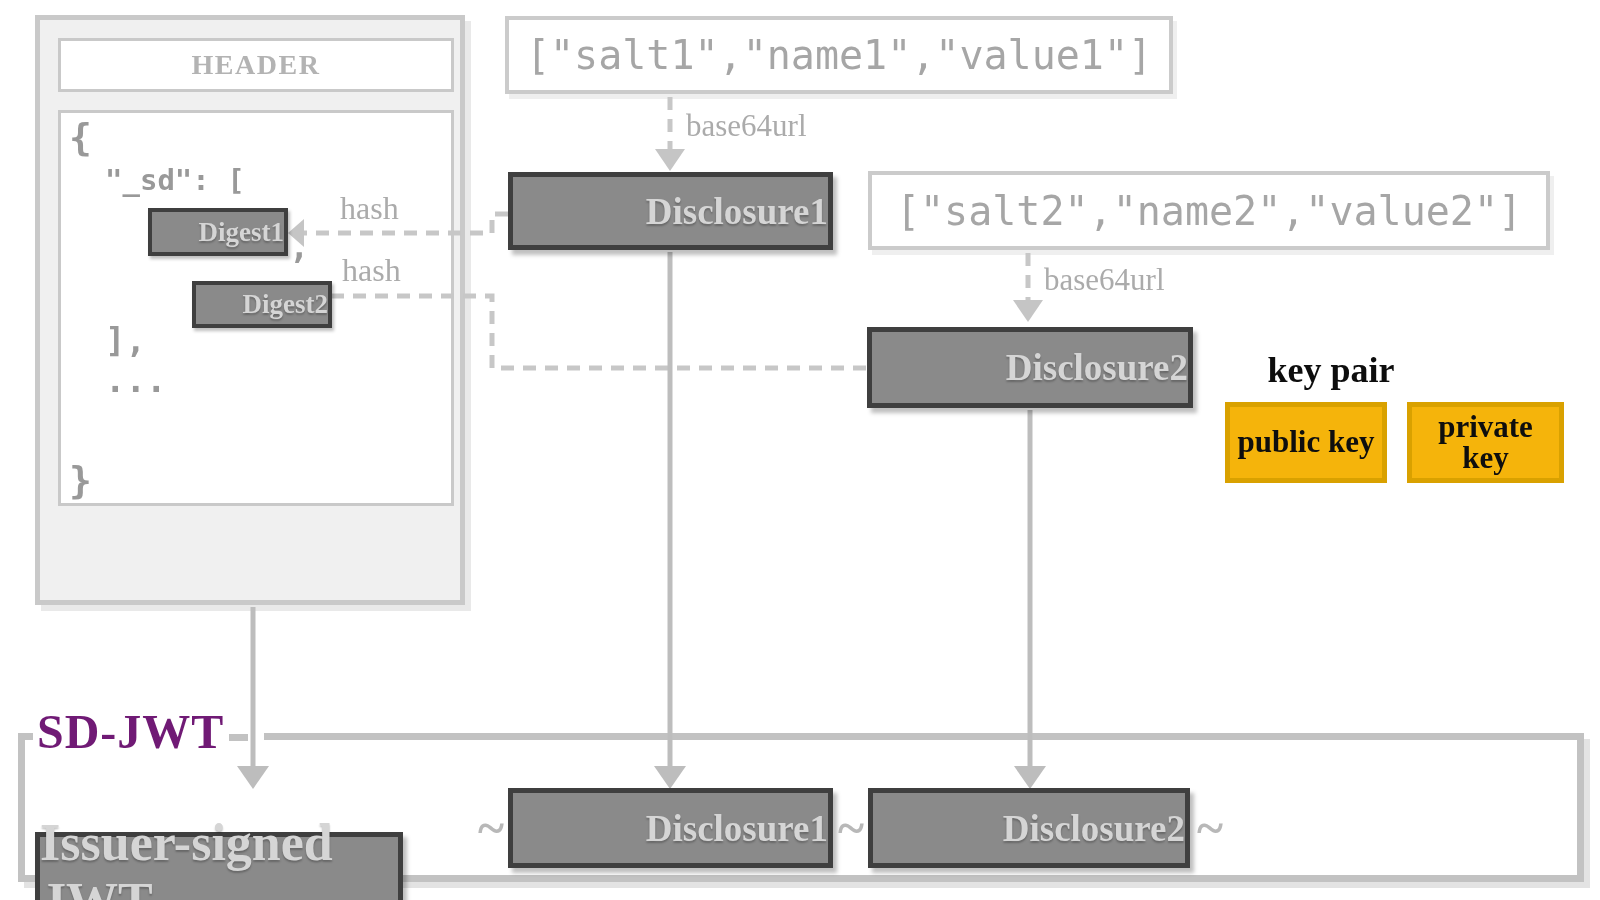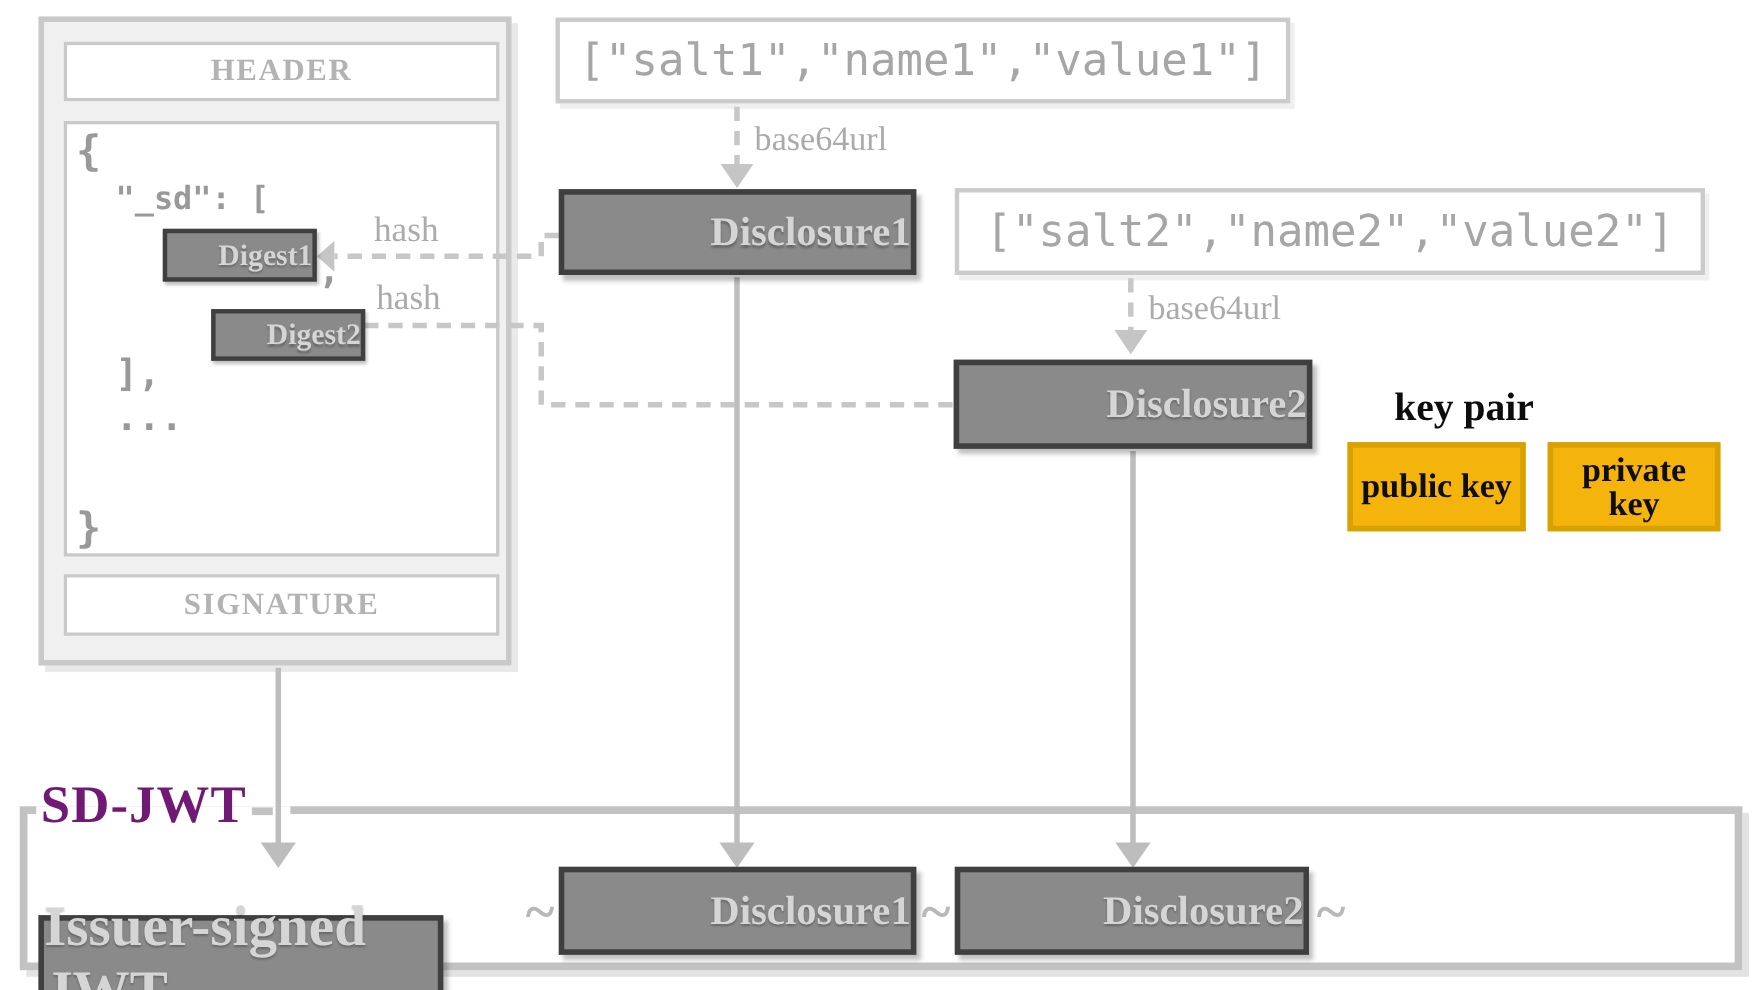--- a/index.html
+++ b/index.html
@@ -91,23 +91,20 @@
       </div>
       <span class="abs code" style="left:228px;top:113px;font-size:34px;">,</span>
       <div class="abs dark-box digest" style="left:87px;top:168px;width:140px;height:47px;margin-left:44px;">
         <span>Digest2</span>
       </div>
       <span class="abs code" style="left:44px;top:207px;font-size:34px;">],</span>
       <span class="abs code" style="left:44px;top:247px;font-size:34px;">...</span>
       <span class="abs code" style="left:8px;top:345px;font-size:38px;">}</span>
     </div>
 
-    <div class="abs white-box" style="left:18px;top:502px;width:396px;height:56px;">
-      <span class="slot-label">SIGNATURE</span>
-    </div>
   </div>
 
   <div class="abs salt-box" style="left:505px;top:16px;width:668px;height:78px;">
     <span>["salt1","name1","value1"]</span>
   </div>
   <div class="abs salt-box" style="left:868px;top:171px;width:682px;height:79px;">
     <span>["salt2","name2","value2"]</span>
   </div>
 
   <span class="abs flow-label" style="left:686px;top:110px;font-size:31px;">base64url</span>

